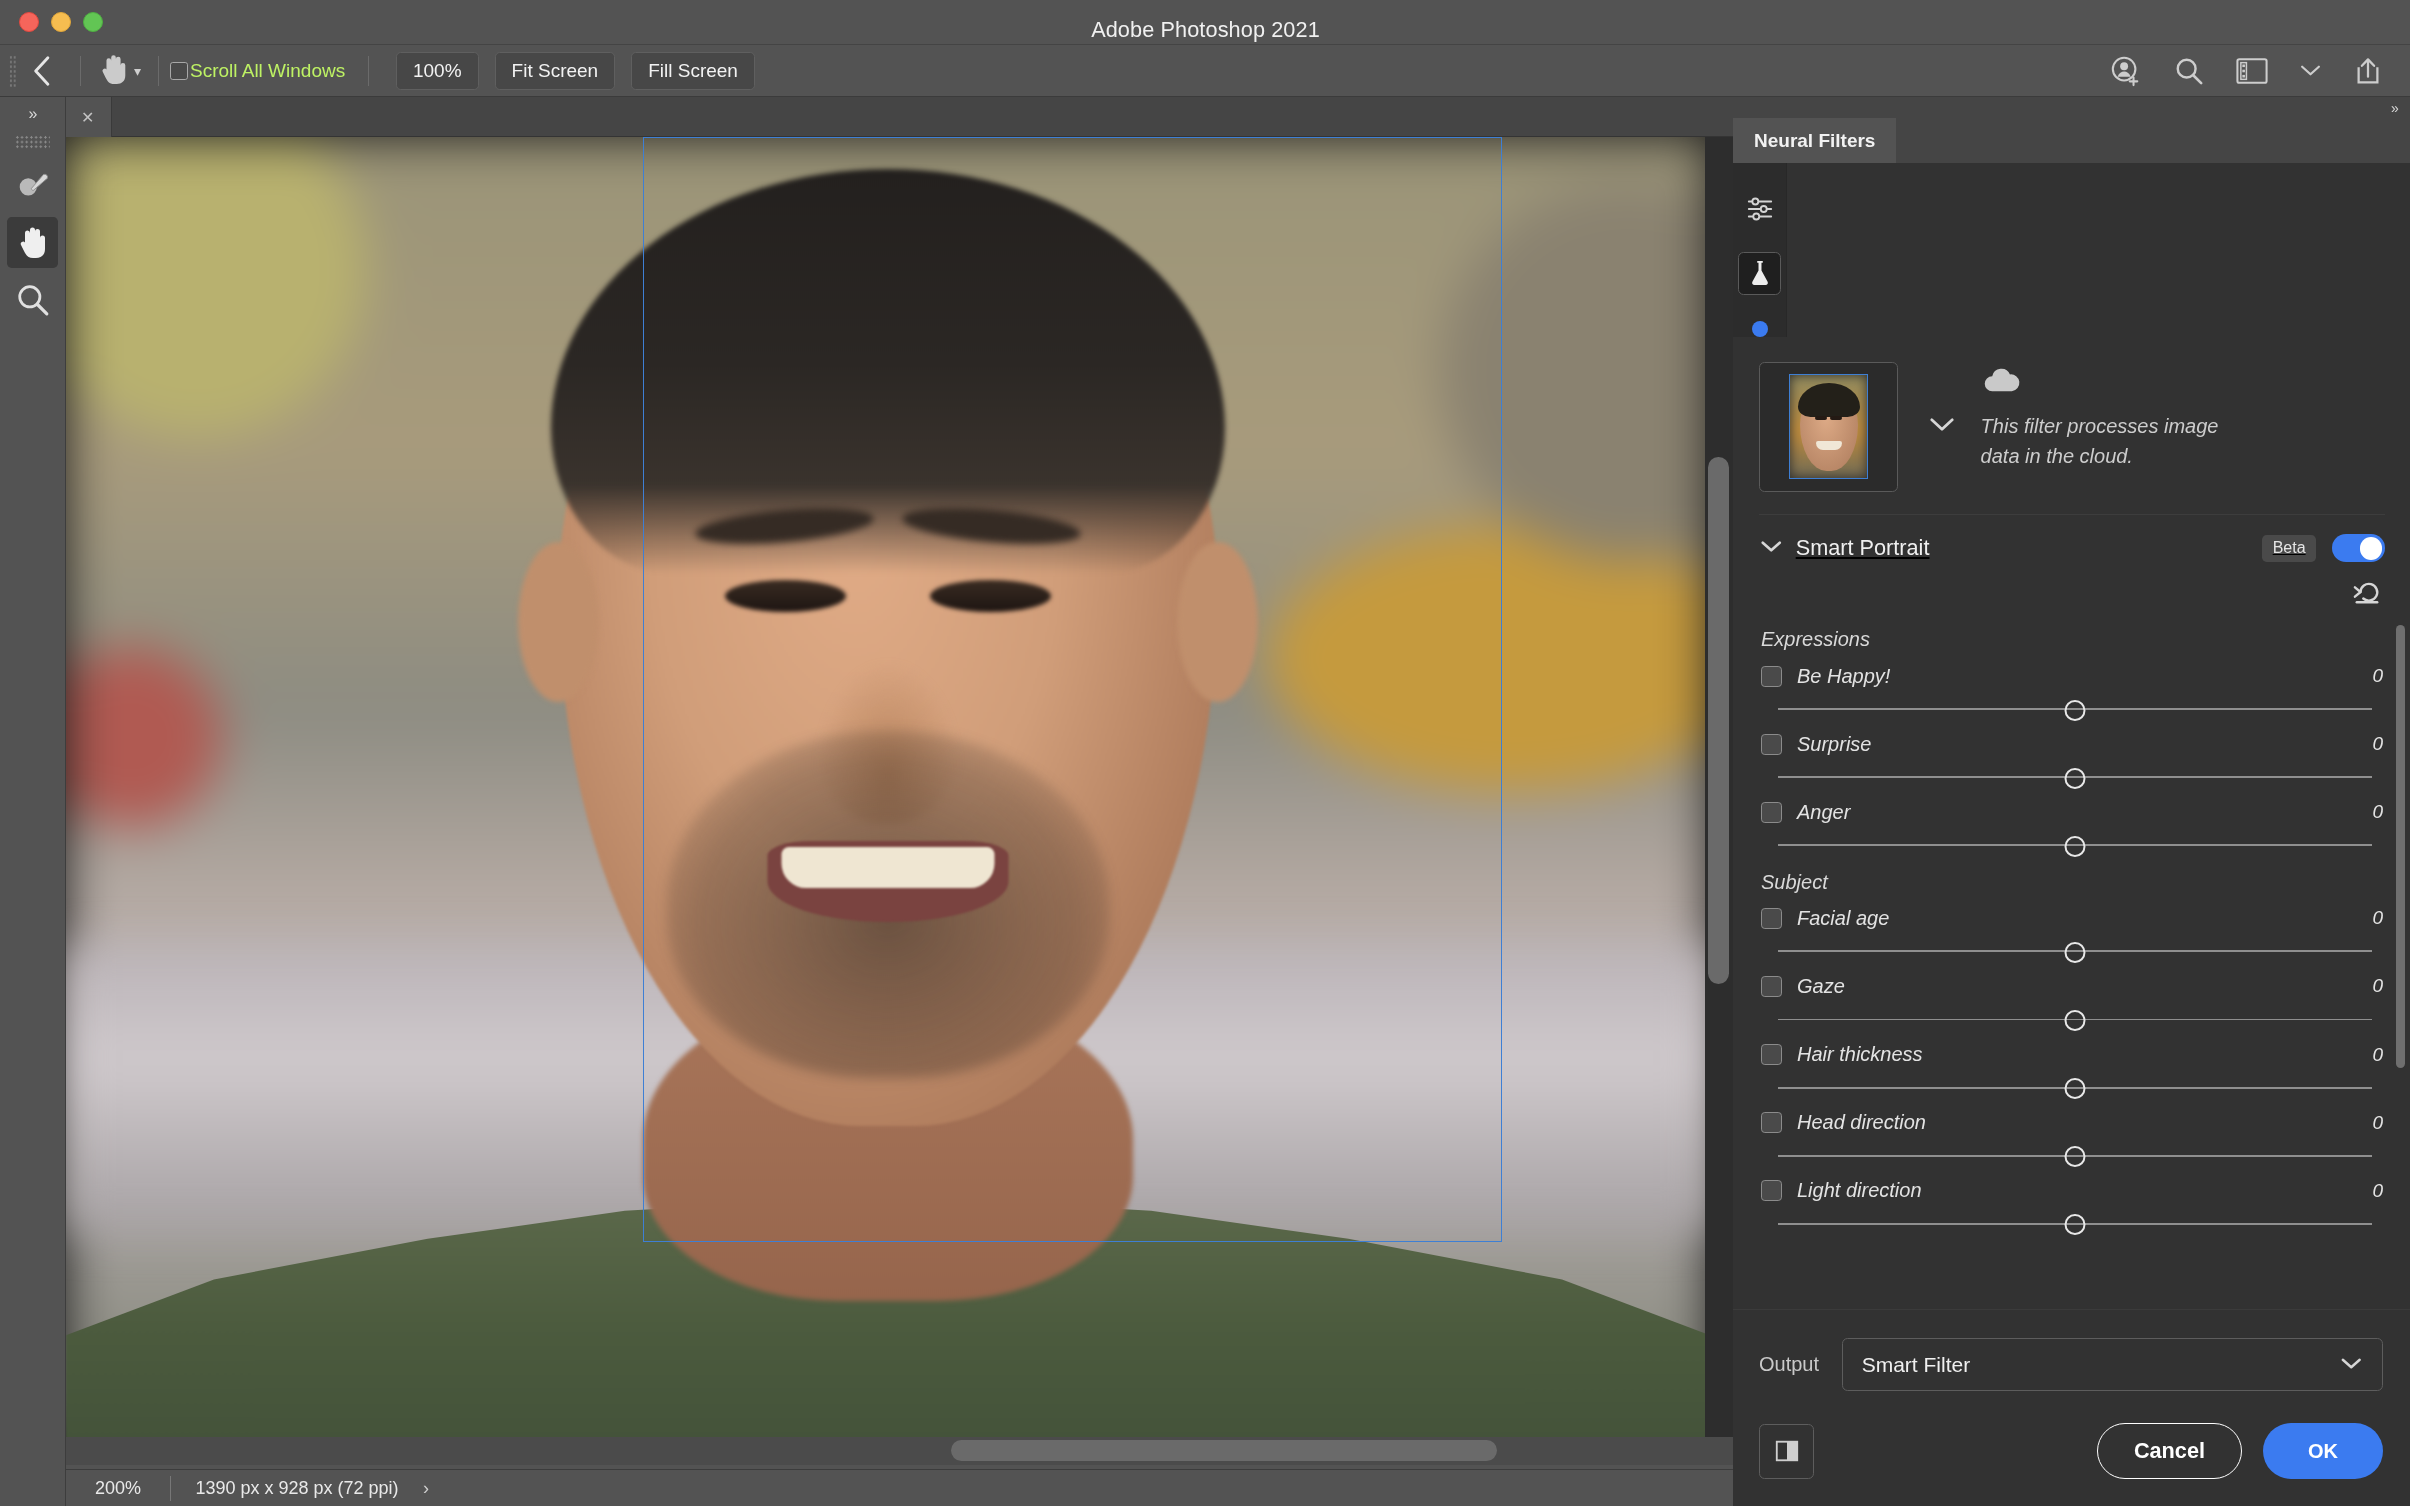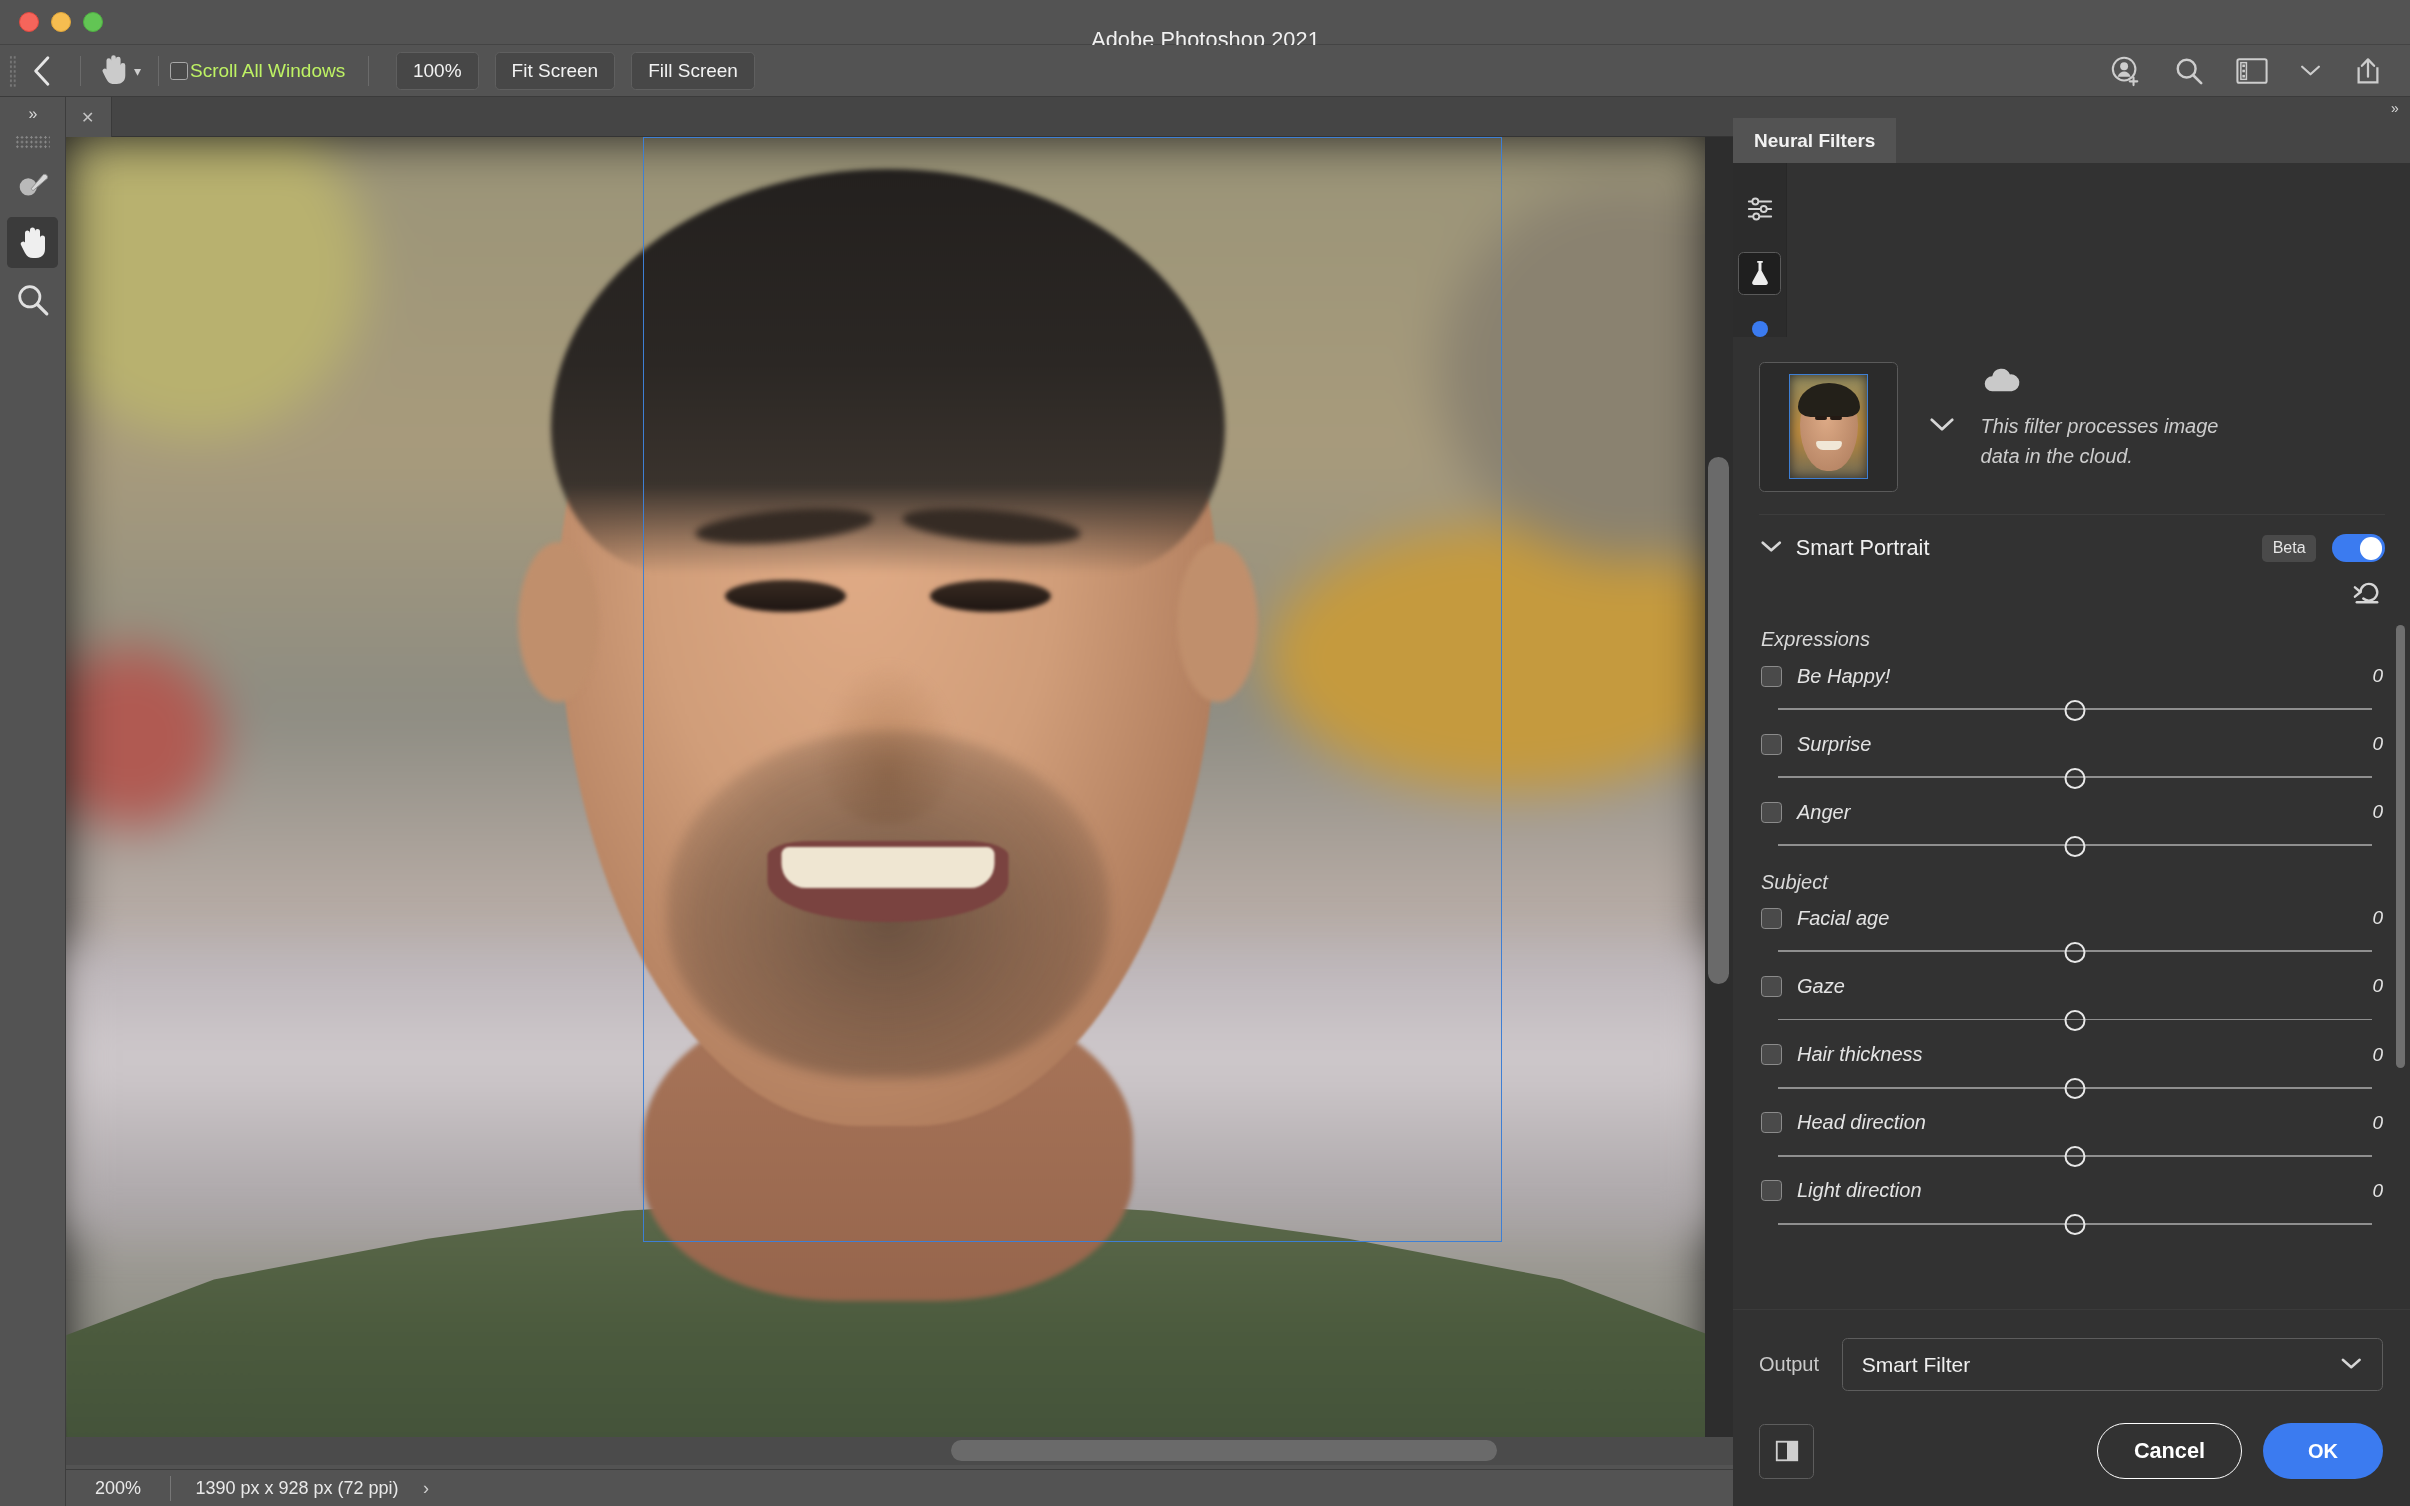--- a/index.html
+++ b/index.html
@@ -16,21 +16,21 @@
     position: absolute; left: 0; top: 0; width: 2411px; height: 45px;
     background: #535353; border-bottom: 0.9px solid #444;
     display: flex; align-items: center;
   }
   .traffic { display: flex; gap: 12.2px; margin-left: 19px; }
   .tl { width: 20px; height: 20px; border-radius: 50%; }
   .tl-r { background: #f5655b; border: 0.9px solid #e0483f; }
   .tl-y { background: #f6bd50; border: 0.9px solid #e0a63a; }
   .tl-g { background: #62c554; border: 0.9px solid #4faf42; }
   .app-title {
-    position: absolute; left: 0; right: 0; top: 17px; height: 45px;
+    position: absolute; left: 0; right: 0; top: 7px; height: 45px;
     display: flex; align-items: center; justify-content: center;
     color: #f0f0f0; font-size: 21.7px; letter-spacing: 0.1px;
   }
 
   
   .optionsbar {
     position: absolute; left: 0; top: 45px; width: 2411px; height: 52px;
     background: #535353; border-bottom: 0.9px solid #3b3b3b;
     display: flex; align-items: center;
   }
@@ -231,21 +231,21 @@
   .th-eye { position: absolute; top: 41px; width: 11.3px; height: 3.8px; border-radius: 2.8px; background: #241a14; }
   .th-eye.l { left: 25.4px; } .th-eye.r { right: 25.4px; }
   .th-mouth { position: absolute; left: 50%; transform: translateX(-50%); top: 66px;
     width: 26px; height: 9.4px; border-radius: 2.8px 2.8px 9.4px 9.4px; background: #f0e7d6; }
   .th-chev { align-self: center; color: #d6d6d6; font-size: 21px; margin-left: 5.6px; }
   .cloud-note { padding-top: 3.8px; }
   .cloud-text { color: #cdcdcd; font-size: 20px; font-style: italic; line-height: 1.5; max-width: 273px; margin-top: 13px; }
 
   .filter-row {
     margin: 22.6px 26px 0 26px; border-top: 0.9px solid #3d3d3d; padding-top: 19px;
-    display: flex; align-items: center;
+    display: flex; align-items: center; text-decoration: underline;
   }
   .fr-left { display: flex; align-items: center; gap: 12.2px; }
   .fr-title { color: #f0f0f0; font-size: 21.7px; }
   .badge {
     background: #4a4a4a; border-radius: 4.7px; color: #e6e6e6; font-size: 16px;
     padding: 4.7px 10.4px; margin-left: auto;
   }
   .toggle { width: 53px; height: 28px; border-radius: 14px; background: #3b7bf0; position: relative; margin-left: 16px; }
   .toggle .knob { position: absolute; right: 2.8px; top: 2.8px; width: 22.6px; height: 22.6px; border-radius: 50%; background: #fff; }
   .reset-row { display: flex; justify-content: flex-end; padding: 17px 28px 0 0; }

